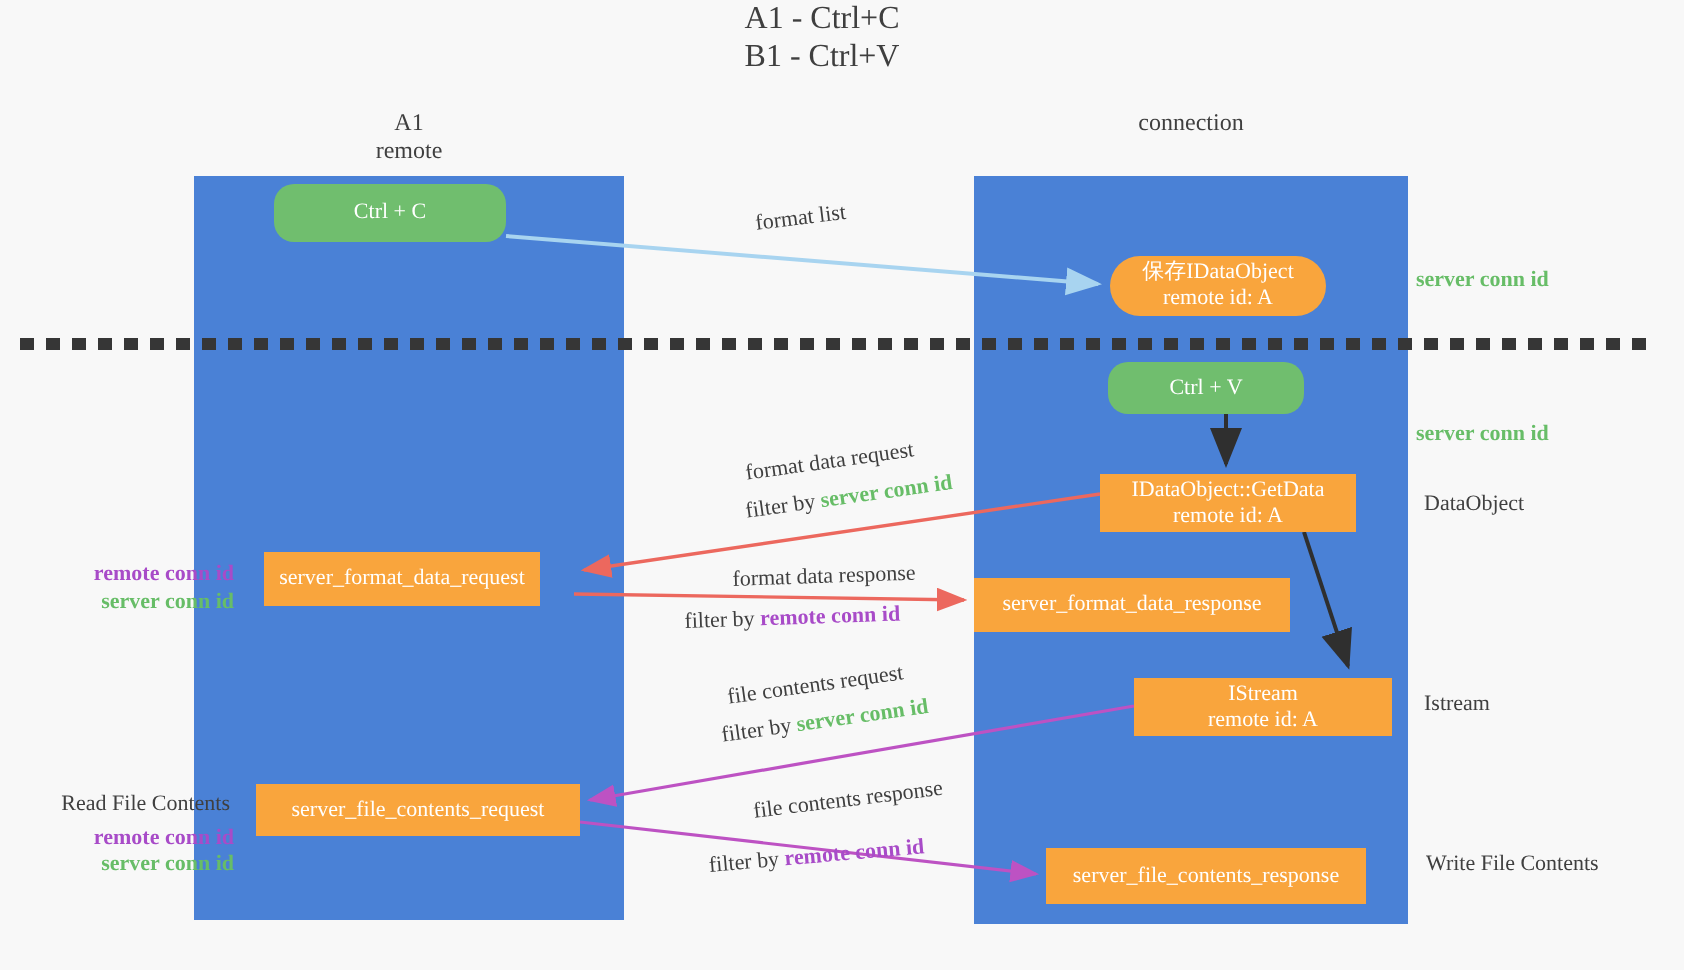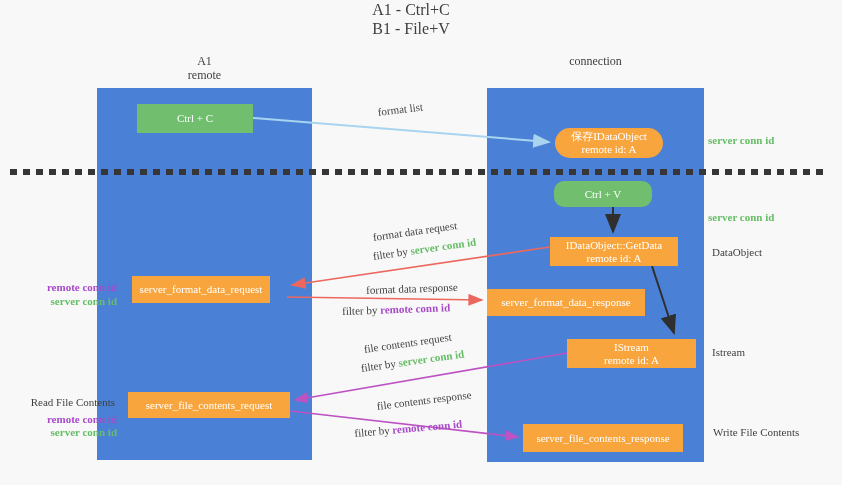--- a/index.html
+++ b/index.html
@@ -51,21 +51,21 @@
   .f-red    { fill:var(--arrow-red); }
   .f-purple { fill:var(--arrow-purple); }
 </style>
 </head>
 <body>
 
 <div class="canvas">
 
   <div class="title">
     <div>A1 - Ctrl+C</div>
-    <div>B1 - File+V</div>
+    <div>B1 - Ctrl+V</div>
   </div>
 
   <div class="lane-header a">
     <div>A1</div>
     <div>remote</div>
   </div>
   <div class="lane-header b">
     <div>connection</div>
   </div>
 
@@ -91,21 +91,21 @@
     </defs>
     <path d="M253,118 L549,142" class="st-blue" marker-end="url(#ah-blue)"></path>
     <path d="M613,207 L613,232" class="st-black" marker-end="url(#ah-black)"></path>
     <path d="M652,266 L674,333" class="st-black" marker-end="url(#ah-black)"></path>
     <path d="M550,247 L292,285" class="st-red" marker-end="url(#ah-red)"></path>
     <path d="M287,297 L482,300" class="st-red" marker-end="url(#ah-red)"></path>
     <path d="M567,353 L295,400" class="st-purple" marker-end="url(#ah-purple)"></path>
     <path d="M290,411 L518,437" class="st-purple" marker-end="url(#ah-purple)"></path>
   </svg>
 
-  <div class="box green" style="left:137px; top:104px; width:116px; height:29px;">
+  <div class="box green" style="left:137px; top:92px; width:116px; height:29px;border-radius:10px;">
     <div>Ctrl + C</div>
   </div>
 
   <div class="box orange" style="left:555px; top:128px; width:108px; height:30px;border-radius:15px;">
     <div>保存IDataObject</div>
     <div>remote id: A</div>
   </div>
 
   <div class="box green" style="left:554px; top:181px; width:98px; height:26px;border-radius:10px;">
     <div>Ctrl + V</div>

